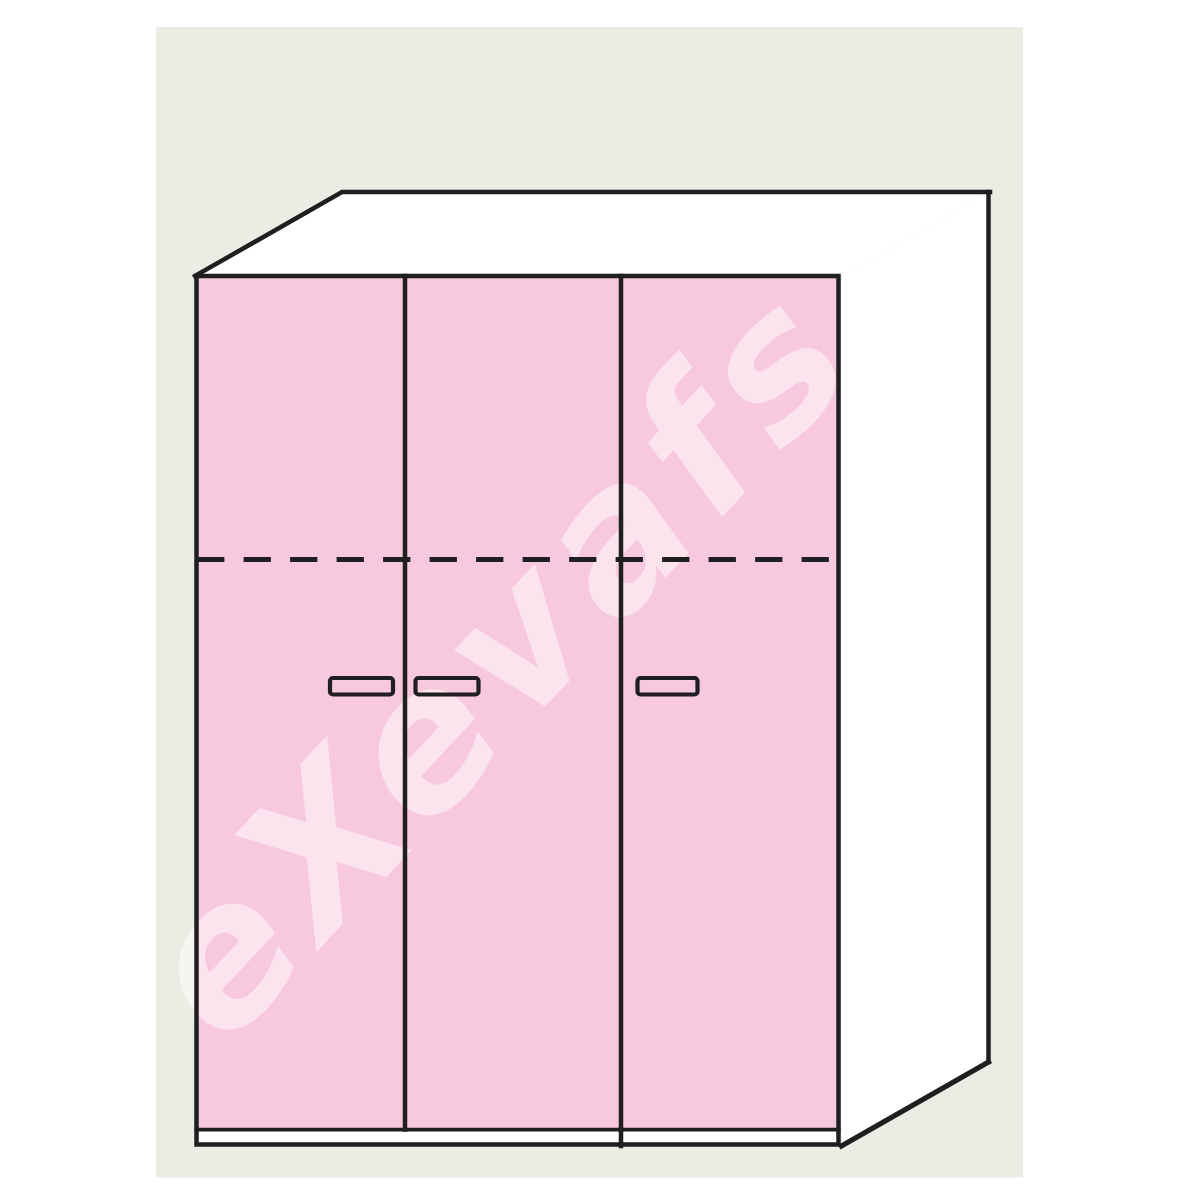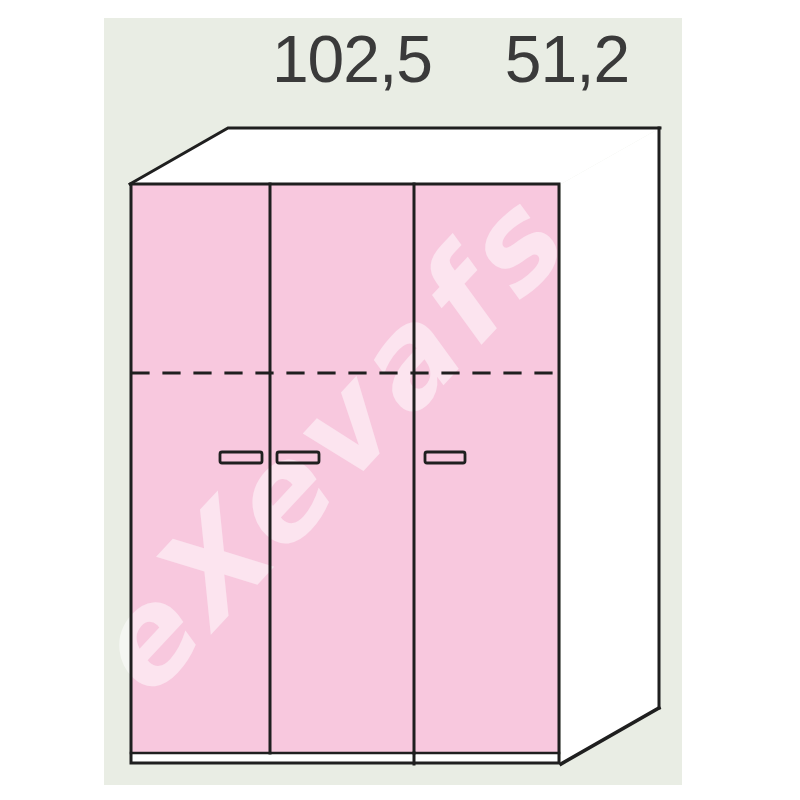--- a/index.html
+++ b/index.html
@@ -48,23 +48,21 @@
     font-style: italic;
   }
 </style>
 </head>
 <body>
 
 <div class="canvas">
 
   <div class="panel"></div>
 
-  <div class="dim-label dim-left">102,5</div>
 
-  <div class="dim-label dim-right">51,2</div>
 
   <svg class="drawing" width="800" height="800" viewBox="0 0 800 800">
 
     <polygon points="131,184 228,128 660,128 561,184" fill="#FFFFFF"></polygon>
     <polygon points="561,184 660,128 660,708 561,764" fill="#FFFFFF"></polygon>
     <rect x="131" y="184" width="428" height="579" fill="#FFFFFF"></rect>
     <rect x="131" y="184" width="428" height="569" fill="#F8C8DE"></rect>
 
     <text class="watermark-text" transform="translate(150,700) rotate(-47)" font-size="128" letter-spacing="9" fill="rgba(255,255,255,0.5)">eXevafs</text>
 

